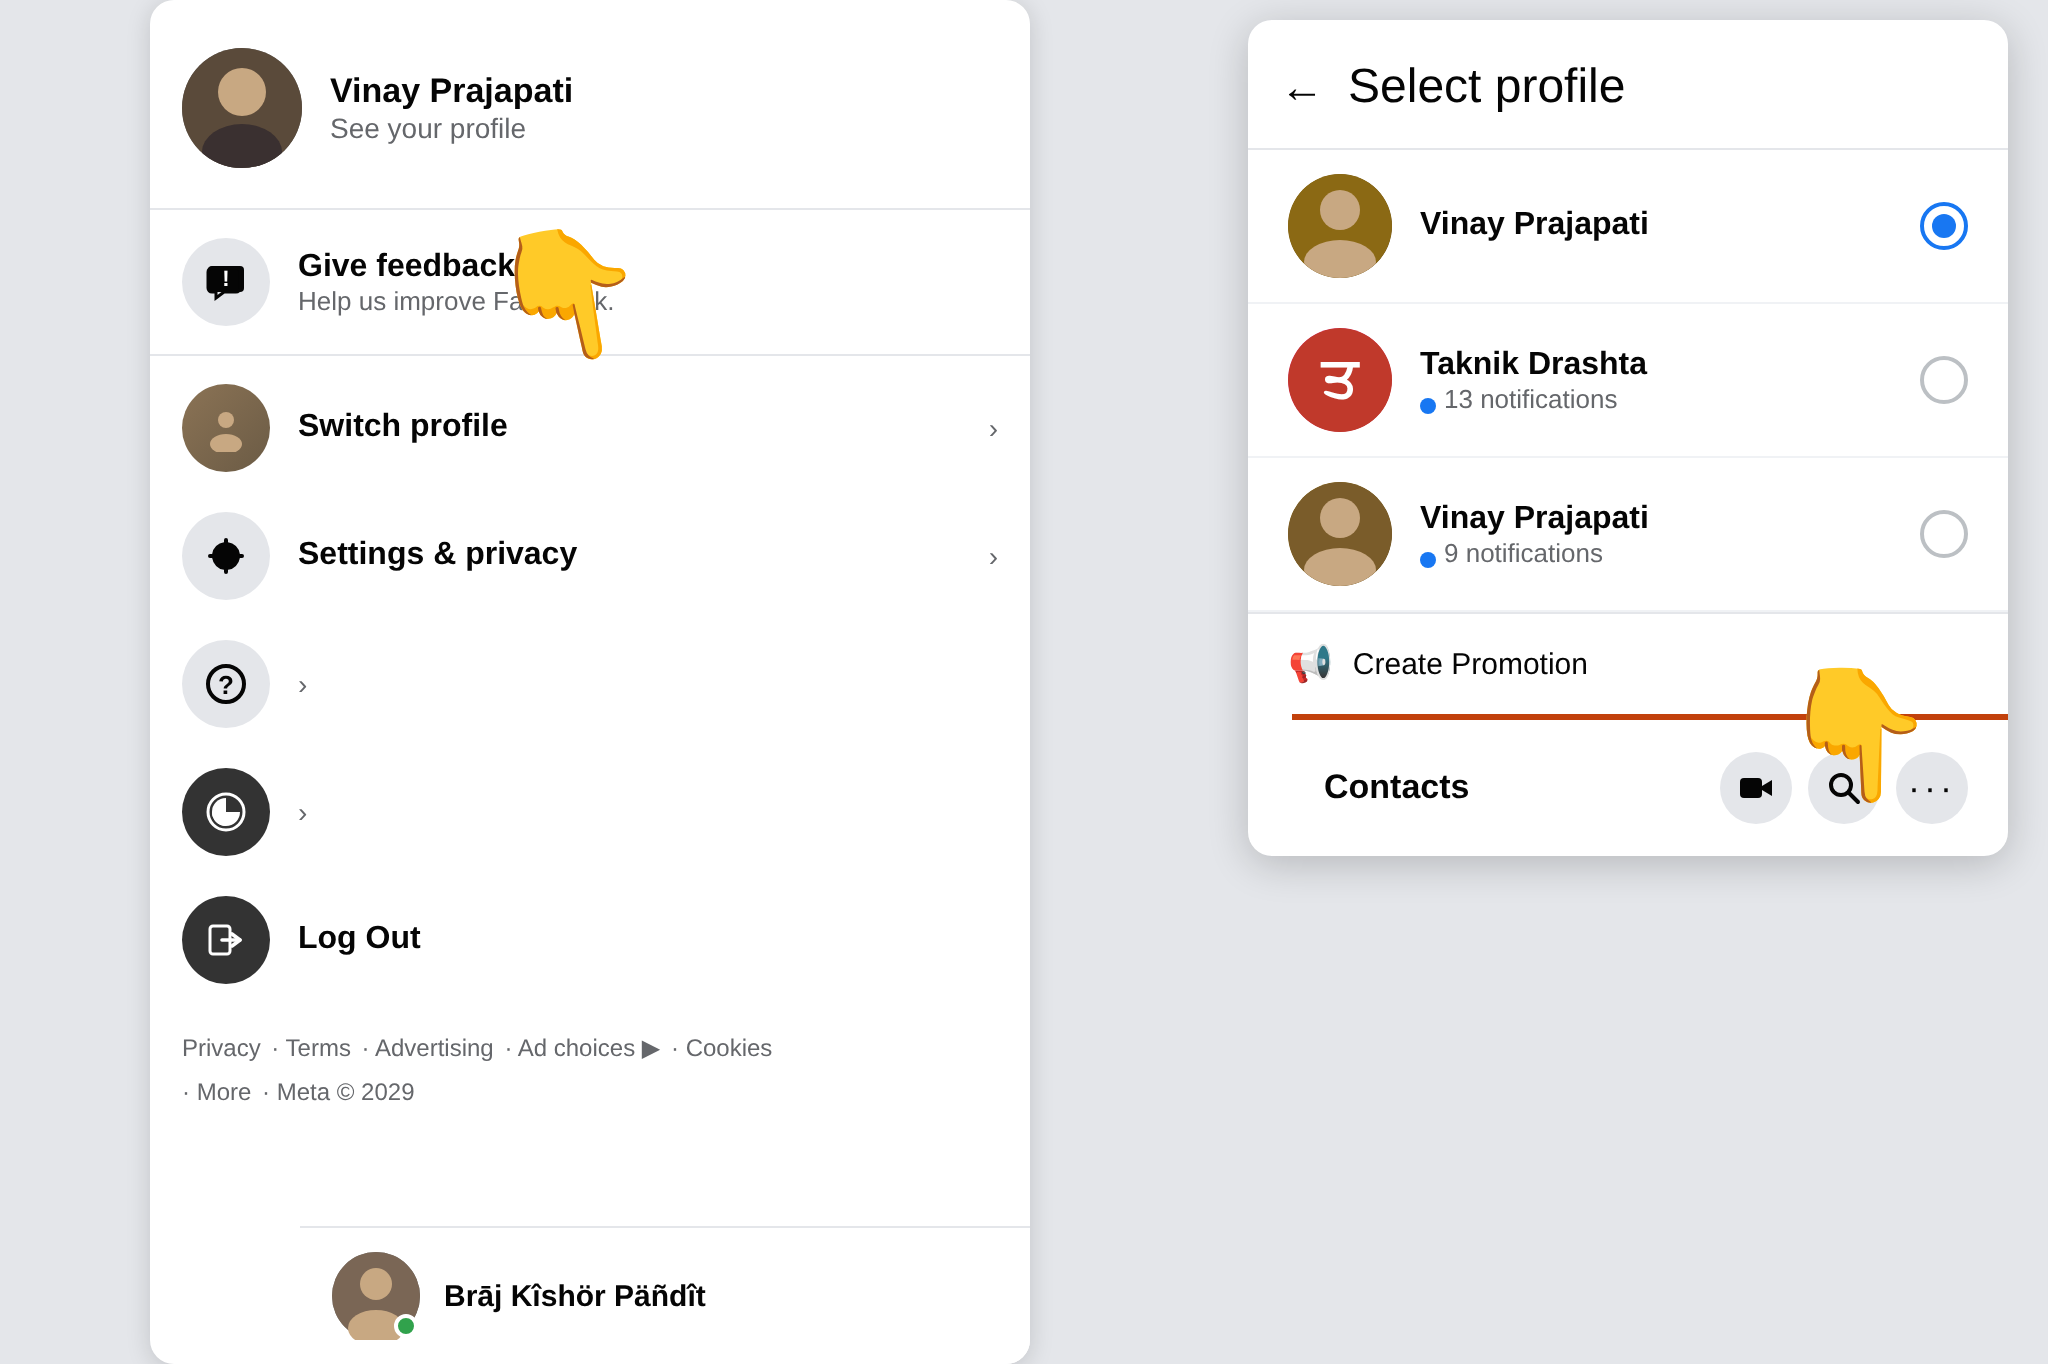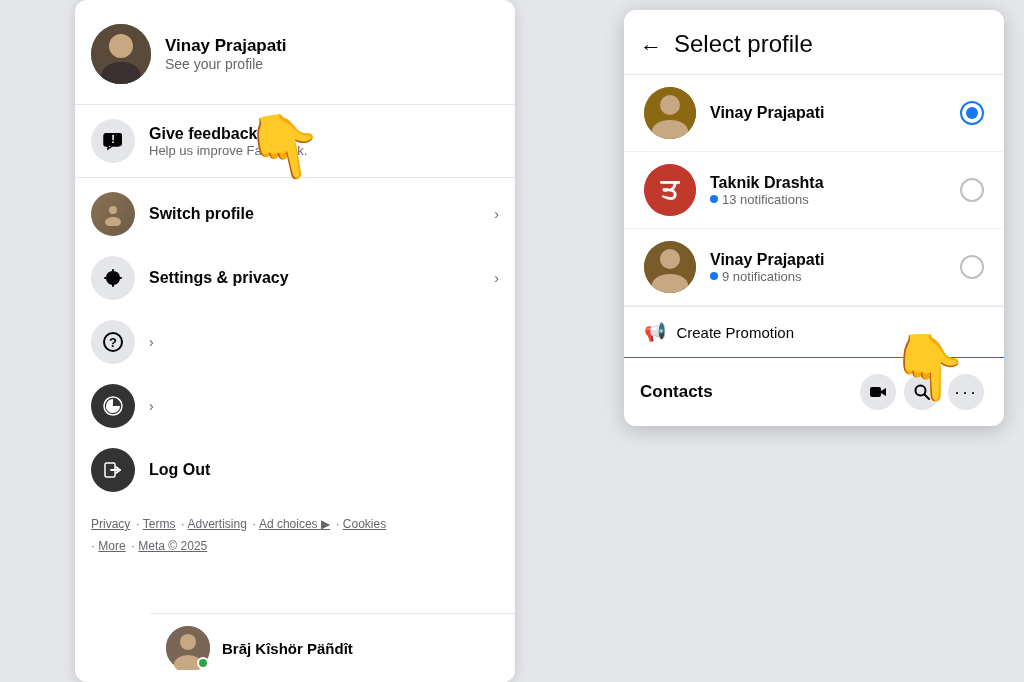--- a/index.html
+++ b/index.html
@@ -122,21 +122,20 @@
     }
 
     .footer-links {
       padding: 12px 16px;
       font-size: 12px;
       color: #65676b;
       line-height: 1.8;
     }
     .footer-links span {
       margin-right: 2px;
-      text-decoration: underline;
     }
 
     
     .hand-cursor-left {
       position: absolute;
       left: 170px;
       top: 110px;
       font-size: 64px;
       transform: rotate(-10deg);
       pointer-events: none;
@@ -214,21 +213,21 @@
     }
     .profile-list-name {
       font-size: 16px;
       font-weight: 700;
       color: #050505;
     }
     .profile-list-notif {
       font-size: 13px;
       color: #65676b;
       display: flex;
-      align-items: center;
+      align-items: flex-end;
       gap: 4px;
     }
     .notif-dot {
       width: 8px;
       height: 8px;
       border-radius: 50%;
       background: #1877f2;
       display: inline-block;
     }
 
@@ -442,21 +441,21 @@
   </div>
 
   <div class="footer-links">
     <span>Privacy</span> ·
     <span>Terms</span> ·
     <span>Advertising</span> ·
     <span>Ad choices ▶</span> ·
     <span>Cookies</span>
     <br>·
     <span>More</span> ·
-    <span>Meta © 2025</span>
+    <span>Meta © 2029</span>
   </div>
 
   <div class="bottom-left-contact">
     <div class="bottom-contact-avatar">
       <svg width="44" height="44" viewBox="0 0 44 44">
         <circle cx="22" cy="22" r="22" fill="#7a6655"></circle>
         <circle cx="22" cy="16" r="8" fill="#c8a882"></circle>
         <ellipse cx="22" cy="38" rx="14" ry="9" fill="#c8a882"></ellipse>
       </svg>
       <div class="online-dot"></div>
@@ -526,21 +525,21 @@
     <div class="radio-empty"></div>
   </div>
 
   <div style="padding: 6px 16px; border-top: 1px solid #e4e6ea;">
     <div class="create-promotion">
       <span class="create-promo-icon">📢</span>
       <span>Create Promotion</span>
     </div>
   </div>
 
-  <div style="padding: 6px 16px 12px 12px; border-top: 1px solid #c2410c;">
+  <div style="padding: 6px 16px 12px 12px; border-top: 3px solid #c2410c; margin-left: 22px;">
     <div class="contacts-bar">
       <div class="contacts-label">Contacts</div>
       <div class="contacts-icons">
         <div class="contact-icon-btn">
           <svg width="18" height="18" viewBox="0 0 18 18" fill="none">
             <rect x="1" y="4" width="11" height="10" rx="2" fill="#050505"></rect>
             <path d="M12 8l5-3v8l-5-3V8z" fill="#050505"></path>
           </svg>
         </div>
         <div class="contact-icon-btn">

